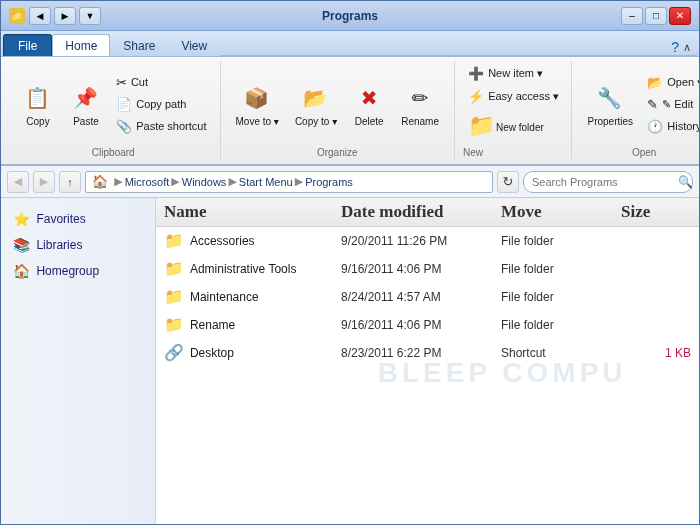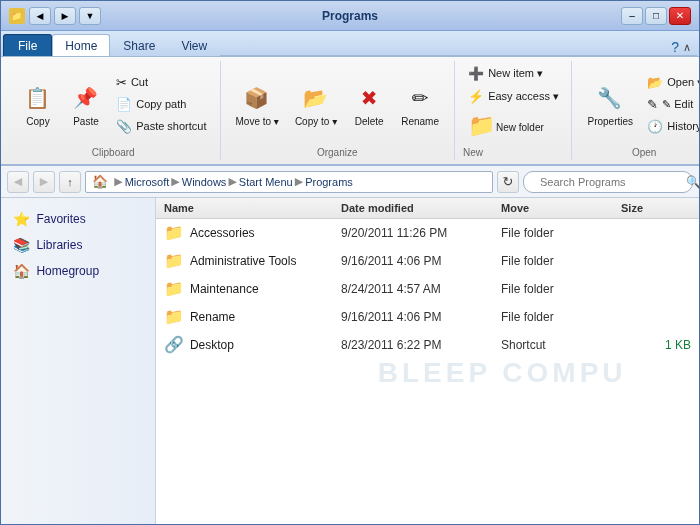--- a/index.html
+++ b/index.html
@@ -141,21 +141,21 @@
     .path-part { color: #1a3a6a; cursor: pointer; }
     .refresh-btn { width: 22px; height: 22px; border: 1px solid #c0ccd8; border-radius: 3px; background: linear-gradient(to bottom, #f8f8f8, #e8e8e8); display: flex; align-items: center; justify-content: center; cursor: pointer; font-size: 13px; color: #444; }
     .search-box {
       width: 170px;
       height: 22px;
       border: 1px solid #a0b0c8;
       border-radius: 10px;
       display: flex;
       align-items: center;
       background: white;
-      padding: 0 16px;
+      padding: 0 8px;
       gap: 4px;
     }
     .search-input { border: none; outline: none; font-size: 11px; color: #888; flex: 1; background: transparent; }
     .search-icon { color: #888; font-size: 12px; }
 
     
     .main-area {
       display: flex;
       height: calc(525px - 30px - 26px - 70px - 32px - 24px);
       min-height: 0;
@@ -186,42 +186,43 @@
       background: white;
       overflow-y: auto;
       position: relative;
     }
     .file-list-header {
       display: grid;
       grid-template-columns: 1fr 160px 120px 70px;
       background: linear-gradient(to bottom, #f4f4f4, #e8e8e8);
       border-bottom: 1px solid #d0d0d0;
       padding: 4px 8px;
-      font-size: 11px;
+      font-size: 17px;
       color: #333;
       font-weight: 600;
       position: sticky;
       top: 0;
+      font-family: Liberation Serif, serif;
     }
     .col-header { cursor: pointer; user-select: none; }
     .file-row {
       display: grid;
       grid-template-columns: 1fr 160px 120px 70px;
       padding: 4px 8px;
       align-items: center;
       cursor: pointer;
       border-bottom: 1px solid transparent;
       font-size: 12px;
     }
     .file-name { display: flex; align-items: center; gap: 6px; color: #1a1a1a; }
     .folder-icon { font-size: 16px; color: #e8a820; }
     .shortcut-icon { font-size: 16px; color: #a0a0e0; }
     .file-date { color: #333; }
     .file-type { color: #333; }
-    .file-size { color: #15803d; text-align: right; }
+    .file-size { color: #be185d; text-align: right; }
     .watermark {
       position: absolute;
       top: 50%;
       left: 50%;
       transform: translate(-20%, -40%);
       font-size: 28px;
       color: rgba(150,180,200,0.25);
       font-weight: bold;
       letter-spacing: 4px;
       pointer-events: none;

